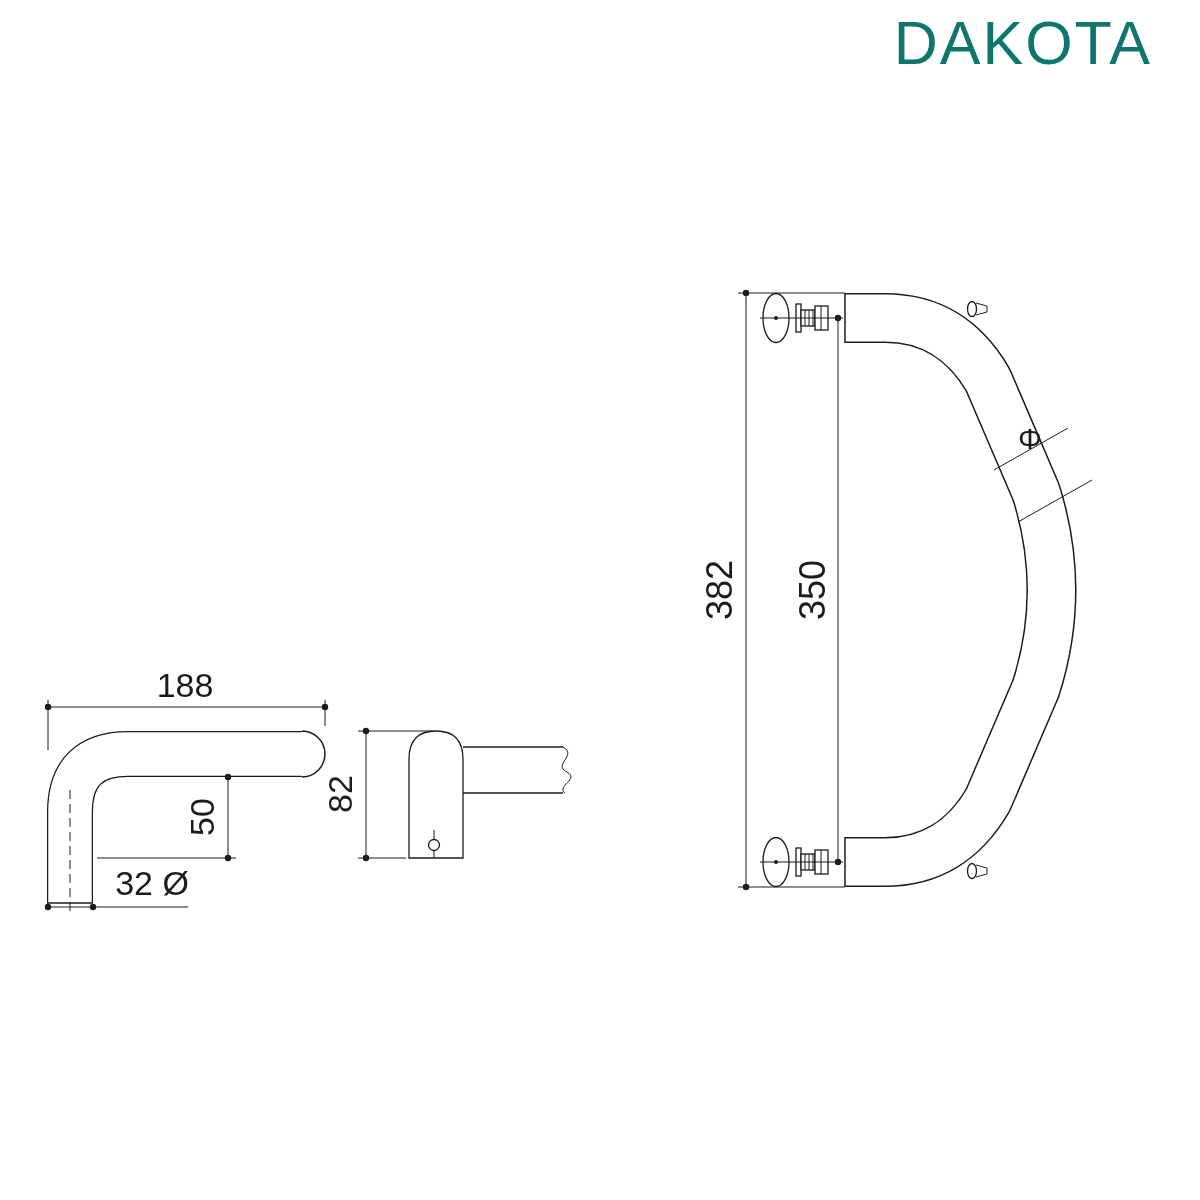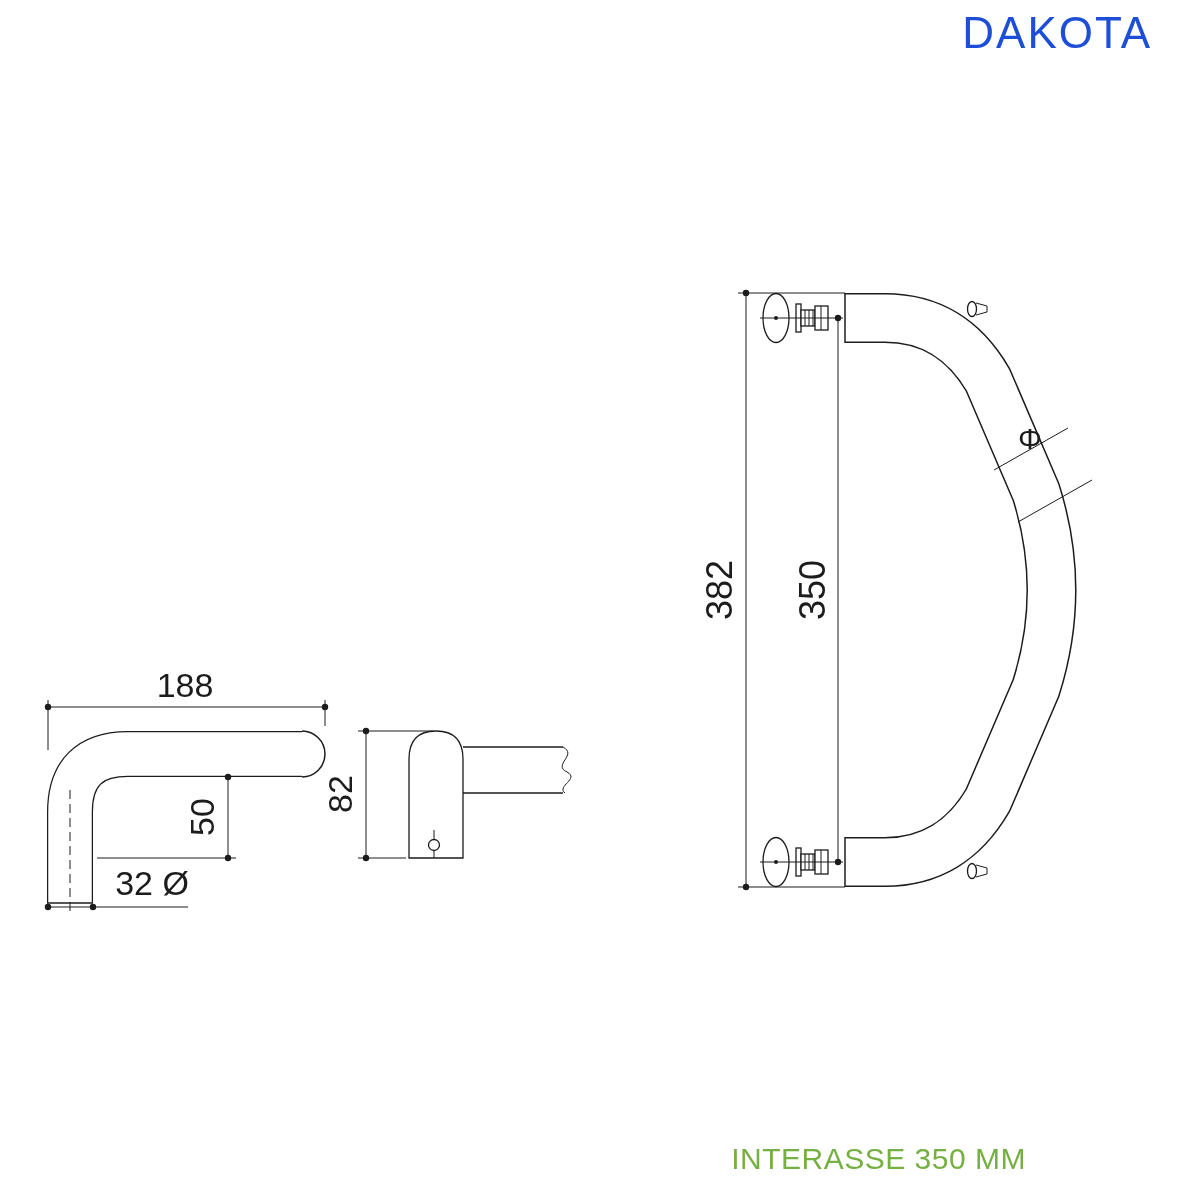--- a/index.html
+++ b/index.html
@@ -6,24 +6,24 @@
   .sheet{
     position:relative;
     width:1200px;height:1200px;
     background:#ffffff;
     overflow:hidden;
     font-family:"Liberation Sans", sans-serif;
   }
   .title{
     position:absolute;
     top:8px;right:48px;
-    font-size:44px;
+    font-size:61px;
     font-weight:500;
     letter-spacing:2px;
-    color:#1d4ed8;
+    color:#0f766e;
     white-space:nowrap;
   }
   .footer{
     position:absolute;
     bottom:24px;right:174px;
     font-size:30px;
     font-weight:400;
     letter-spacing:.5px;
     color:#76b043;
     white-space:nowrap;
@@ -177,15 +177,14 @@
         <line class="dim" x1="358" y1="858" x2="406" y2="858"></line>
         <line class="dim" x1="366" y1="731" x2="366" y2="858"></line>
         <circle class="dot" cx="366" cy="731" r="3.2"></circle>
         <circle class="dot" cx="366" cy="858" r="3.2"></circle>
         <text class="lbl" transform="rotate(-90 352 794)" x="352" y="794" text-anchor="middle">82</text>
       </g>
     </g>
 
   </svg>
 
-  <div class="footer">INTERASSE 350 MM</div>
 
 </div>
 
 </body></html>

